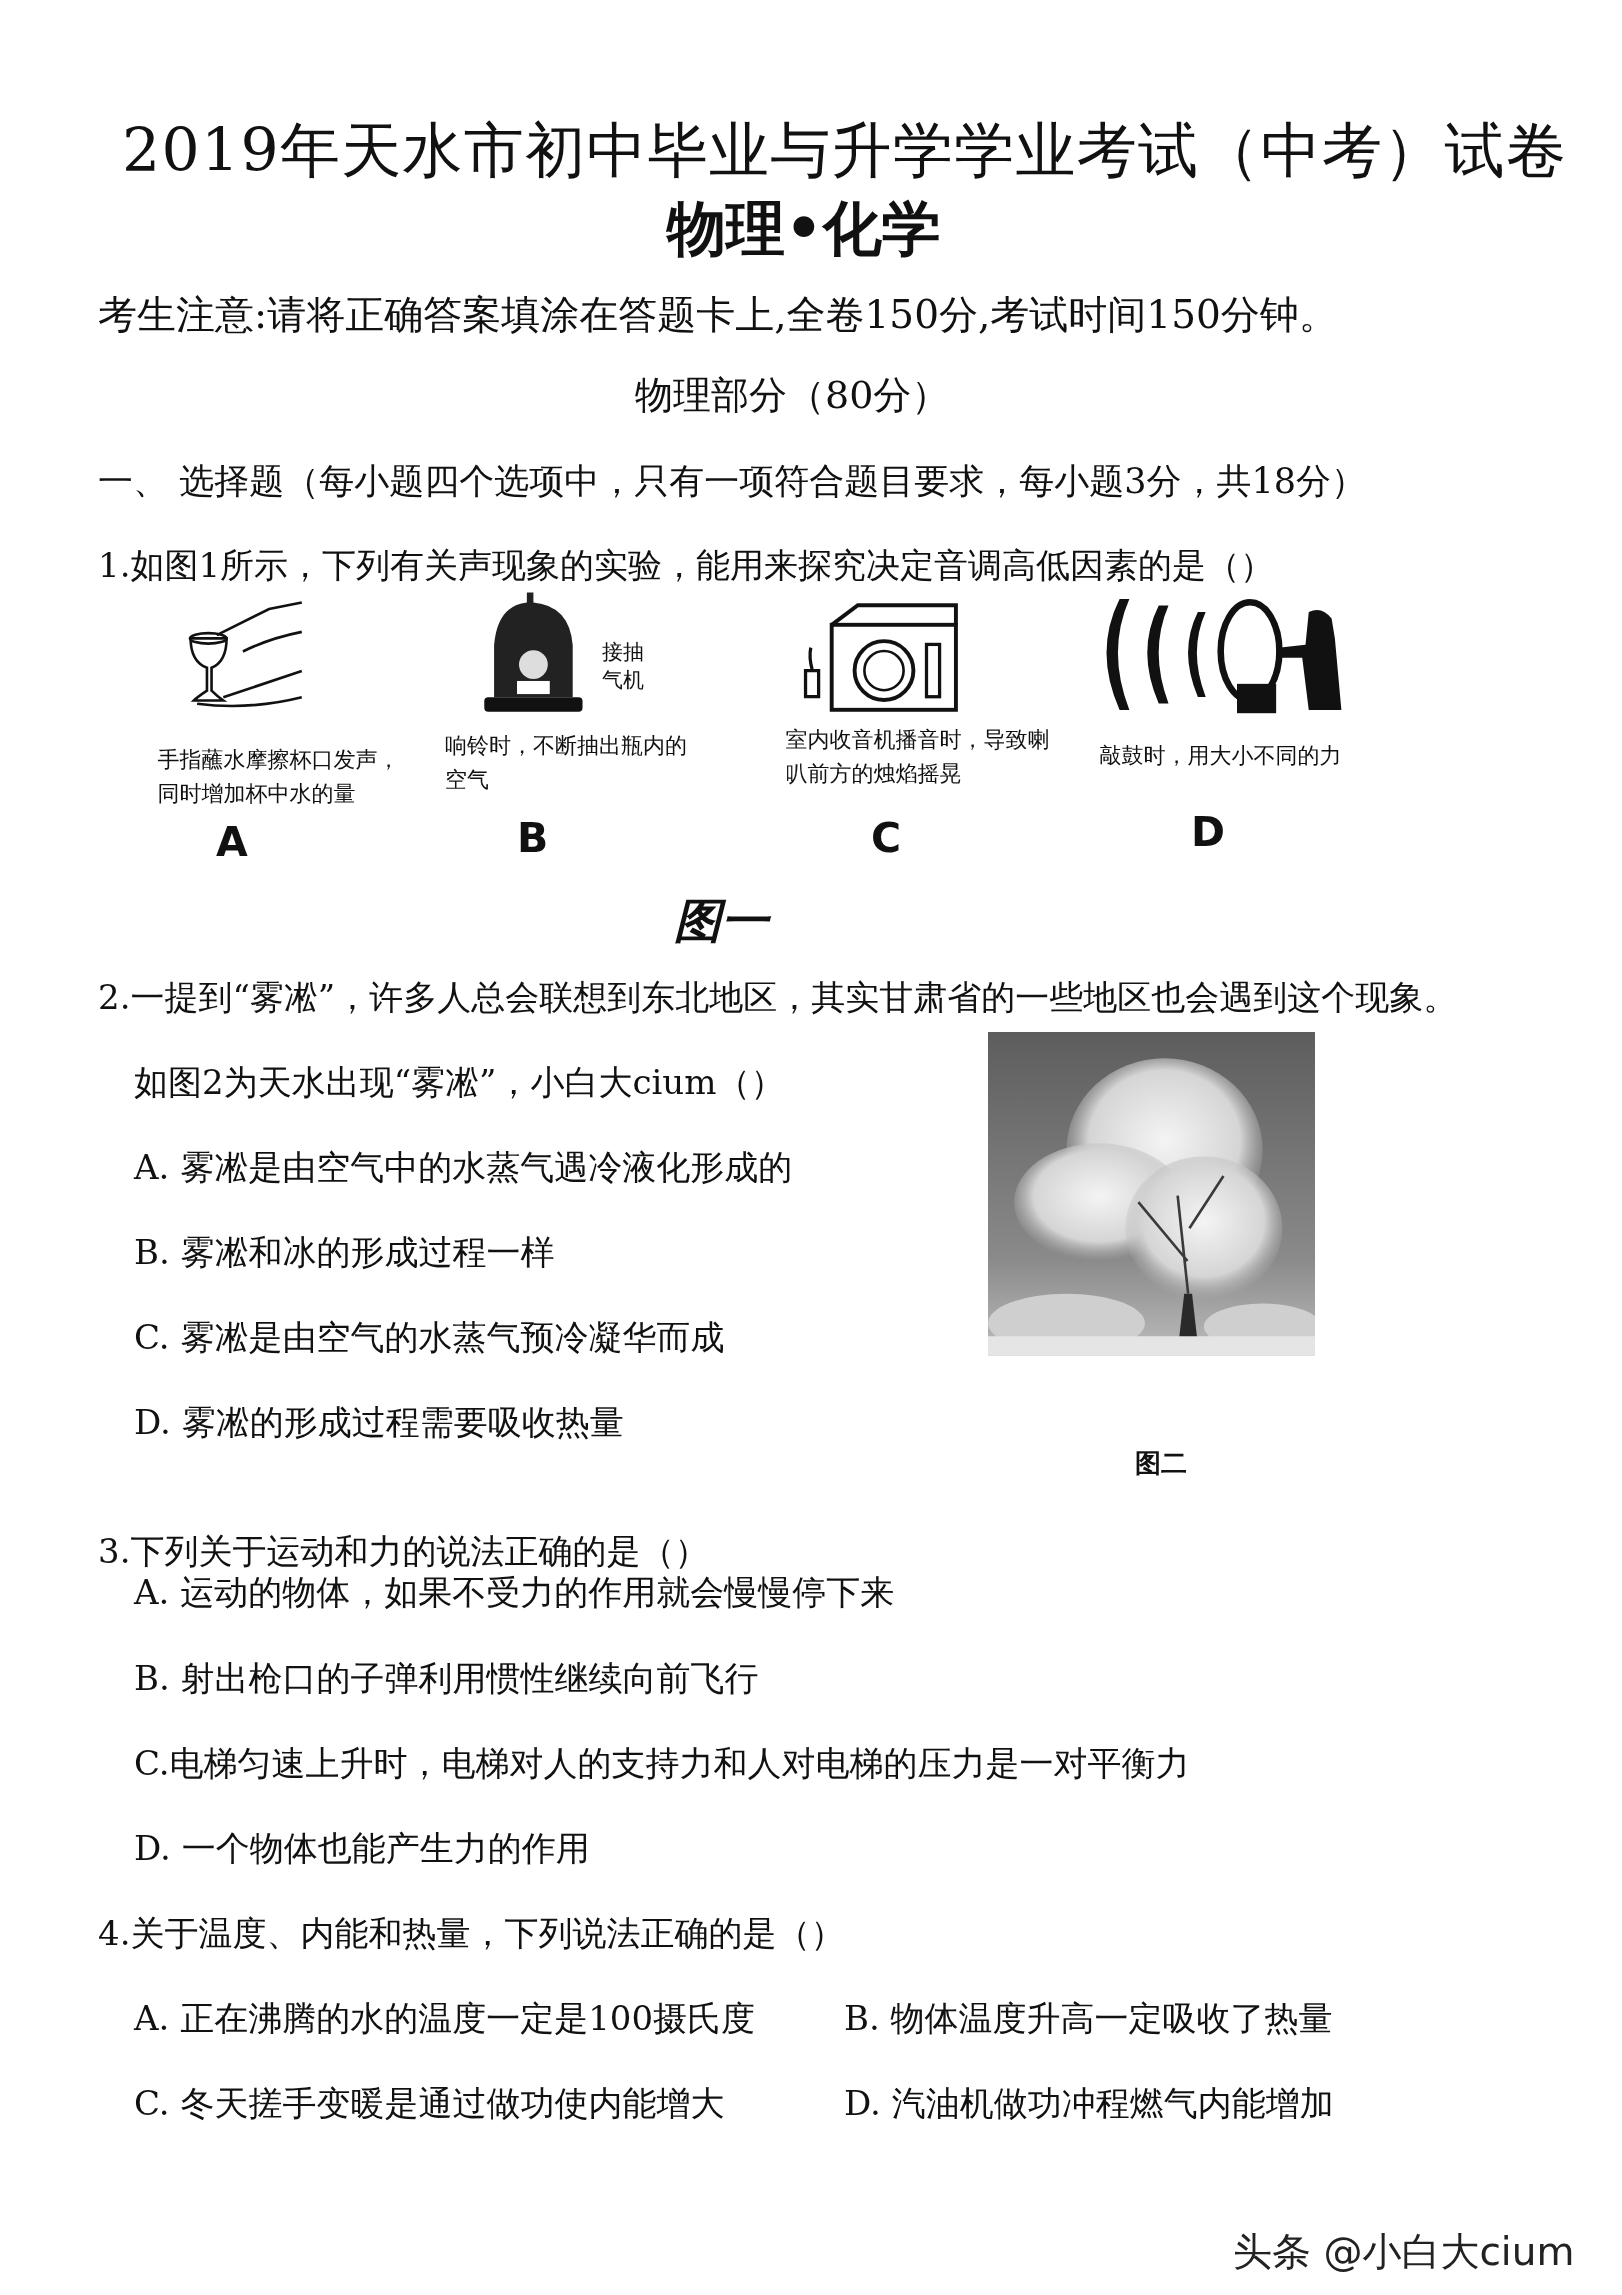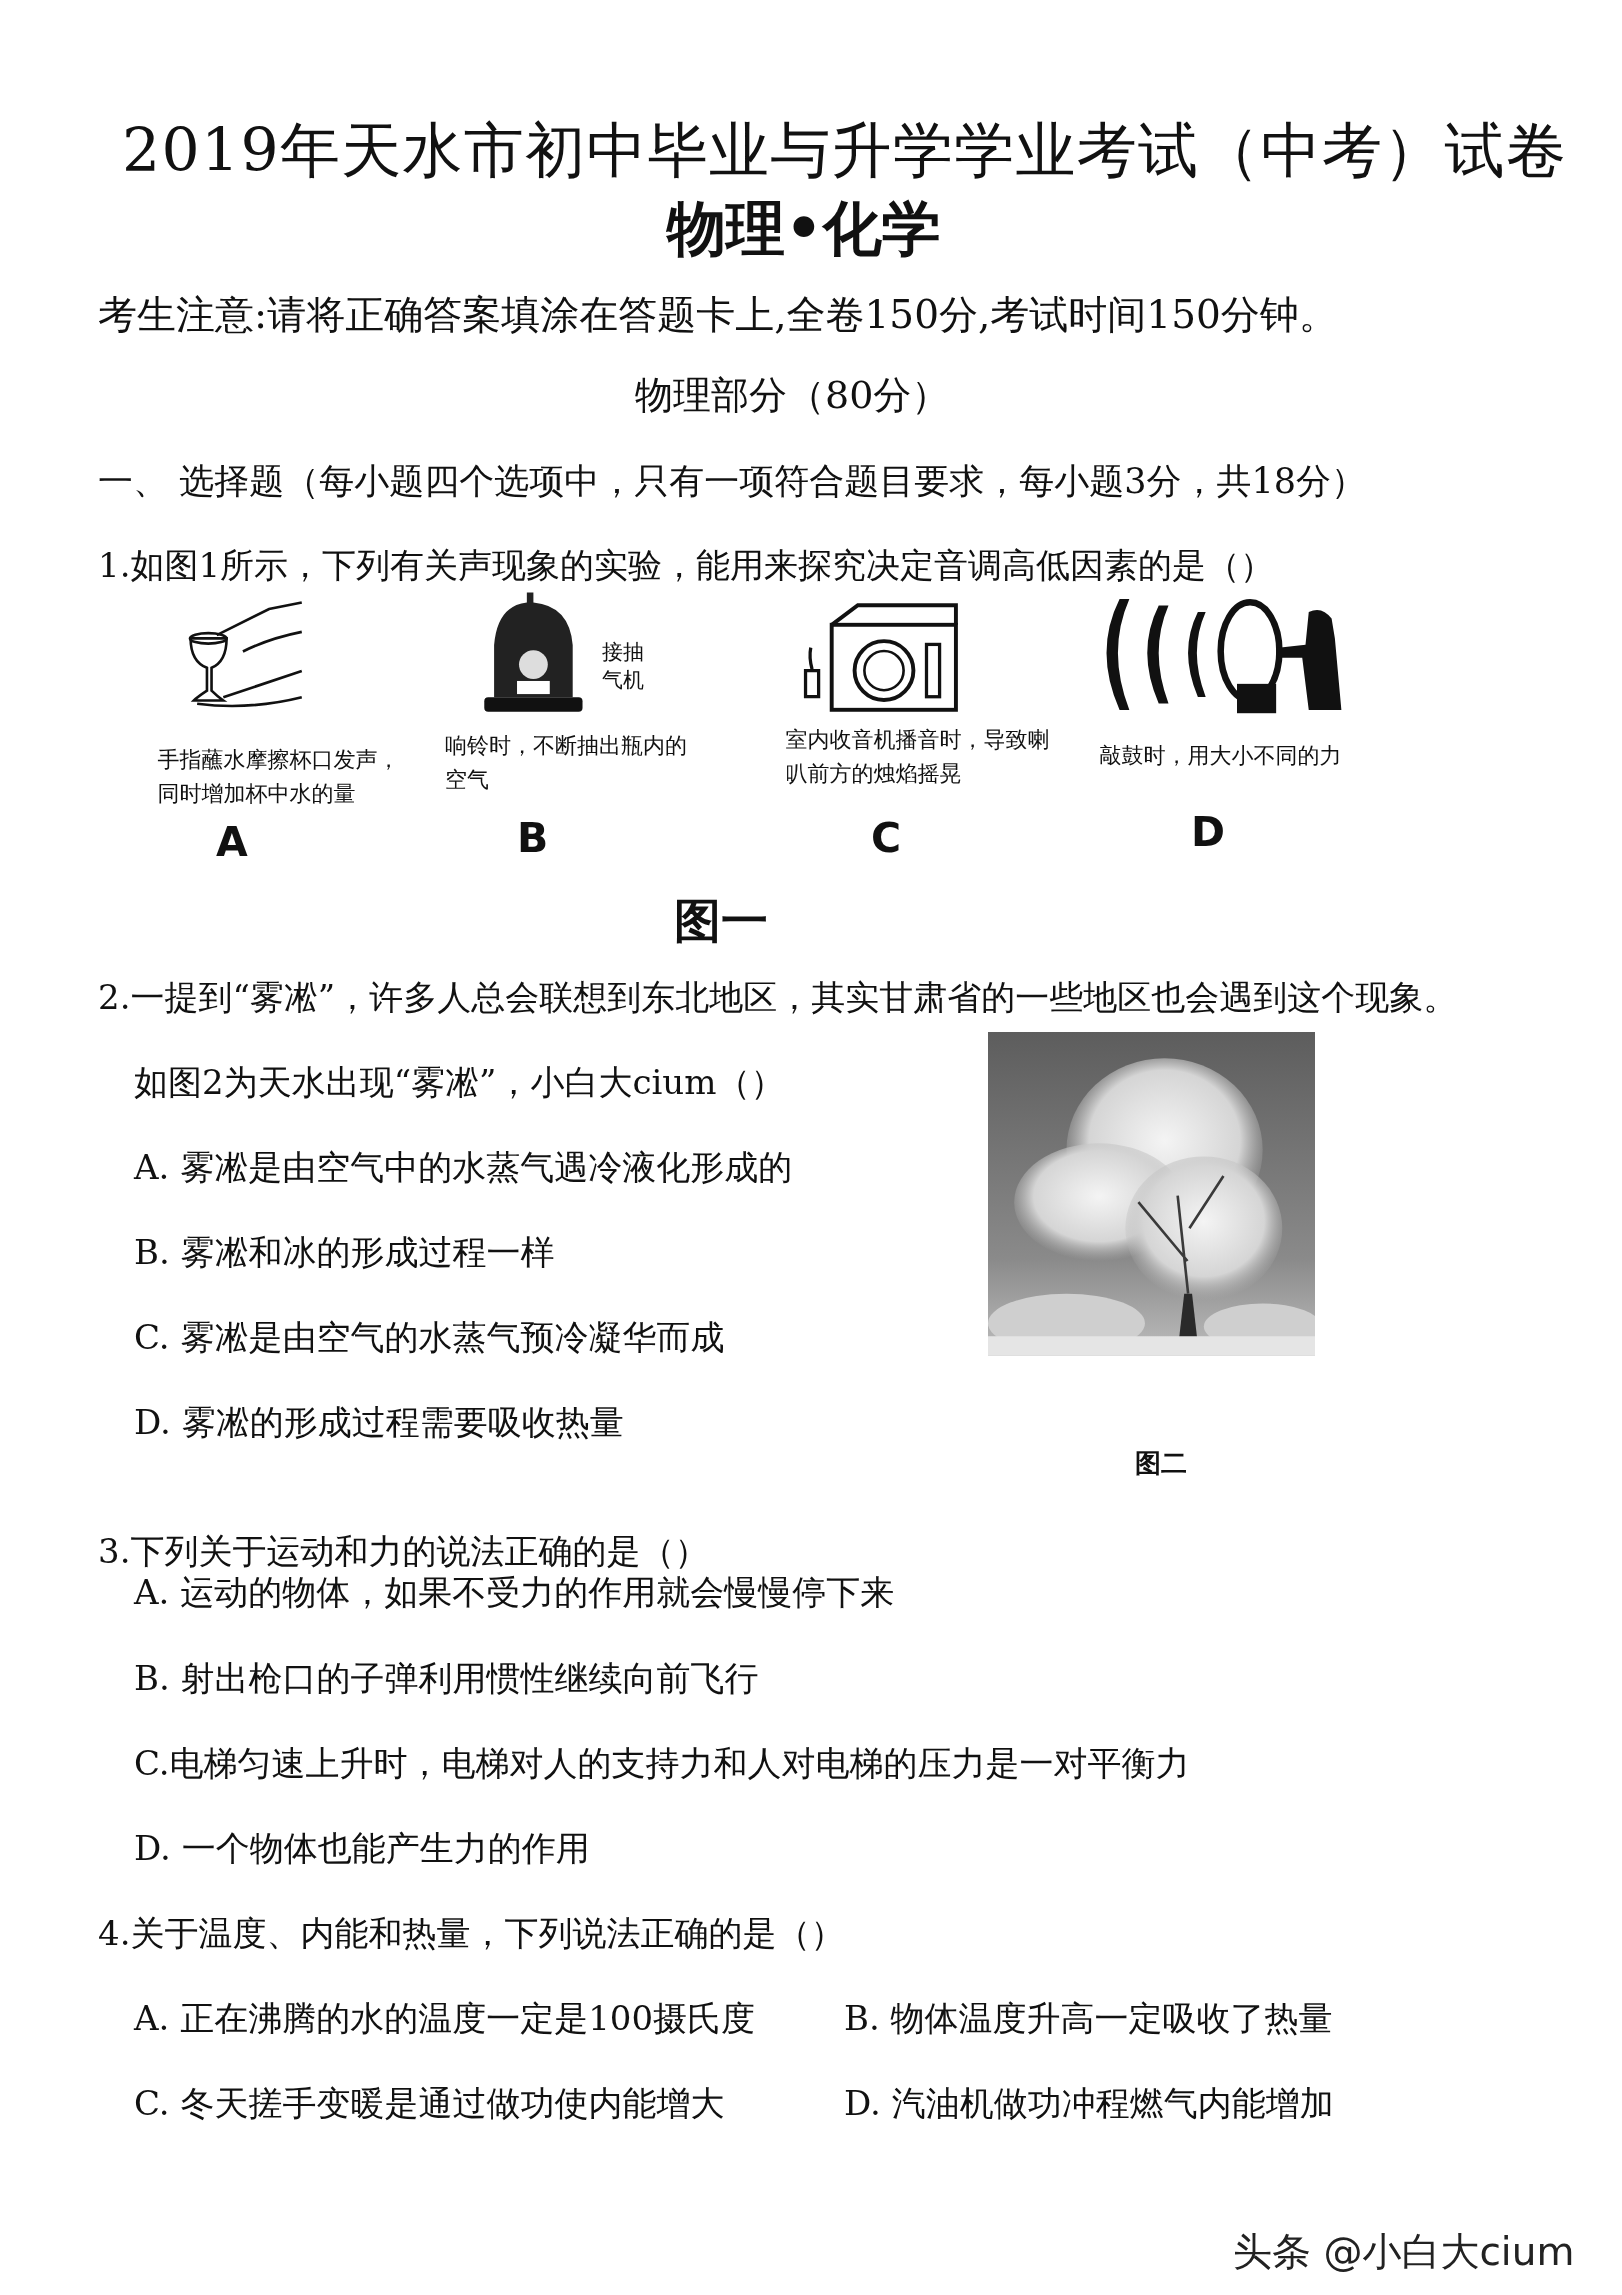--- a/index.html
+++ b/index.html
@@ -13,21 +13,21 @@
   .notice { left: 98px; top: 288px; font-size: 39px; }
   .section { left: 635px; top: 370px; font-size: 38px; }
   .heading { left: 98px; top: 458px; font-size: 35px; }
   .q { font-size: 34px; }
   .opt { font-size: 34px; }
 
   .fig1 { position: absolute; left: 151px; top: 592px; width: 1243px; height: 288px; }
   .panel { position: absolute; top: 0; }
   .panel .cap { position: absolute; font-family: "DejaVu Sans", sans-serif; font-size: 22px; line-height: 34px; white-space: normal; }
   .panel .letter { position: absolute; font-family: "DejaVu Sans", sans-serif; font-weight: bold; font-size: 41px; }
-  .fig1-label { left: 674px; top: 890px; font-size: 47px; font-weight: bold; font-family: "DejaVu Sans", sans-serif; }
+  .fig1-label { left: 674px; top: 890px; font-size: 47px; font-weight: bold; font-family: "DejaVu Sans", sans-serif; font-style: italic; }
 
   .photo { position: absolute; left: 988px; top: 1032px; width: 327px; height: 324px; overflow: hidden;
     background: linear-gradient(#5d5d5d, #8a8a8a 70%, #bdbdbd); }
   .fig2-label { left: 1135px; top: 1446px; font-size: 26px; font-weight: bold; font-family: "DejaVu Sans", sans-serif; }
   .watermark { left: 1233px; top: 2225px; font-size: 39px; font-family: "DejaVu Sans", sans-serif; color: #222; }
 </style>
 </head>
 <body>
 
 <div class="abs title">2019年天水市初中毕业与升学学业考试（中考）试卷</div>

